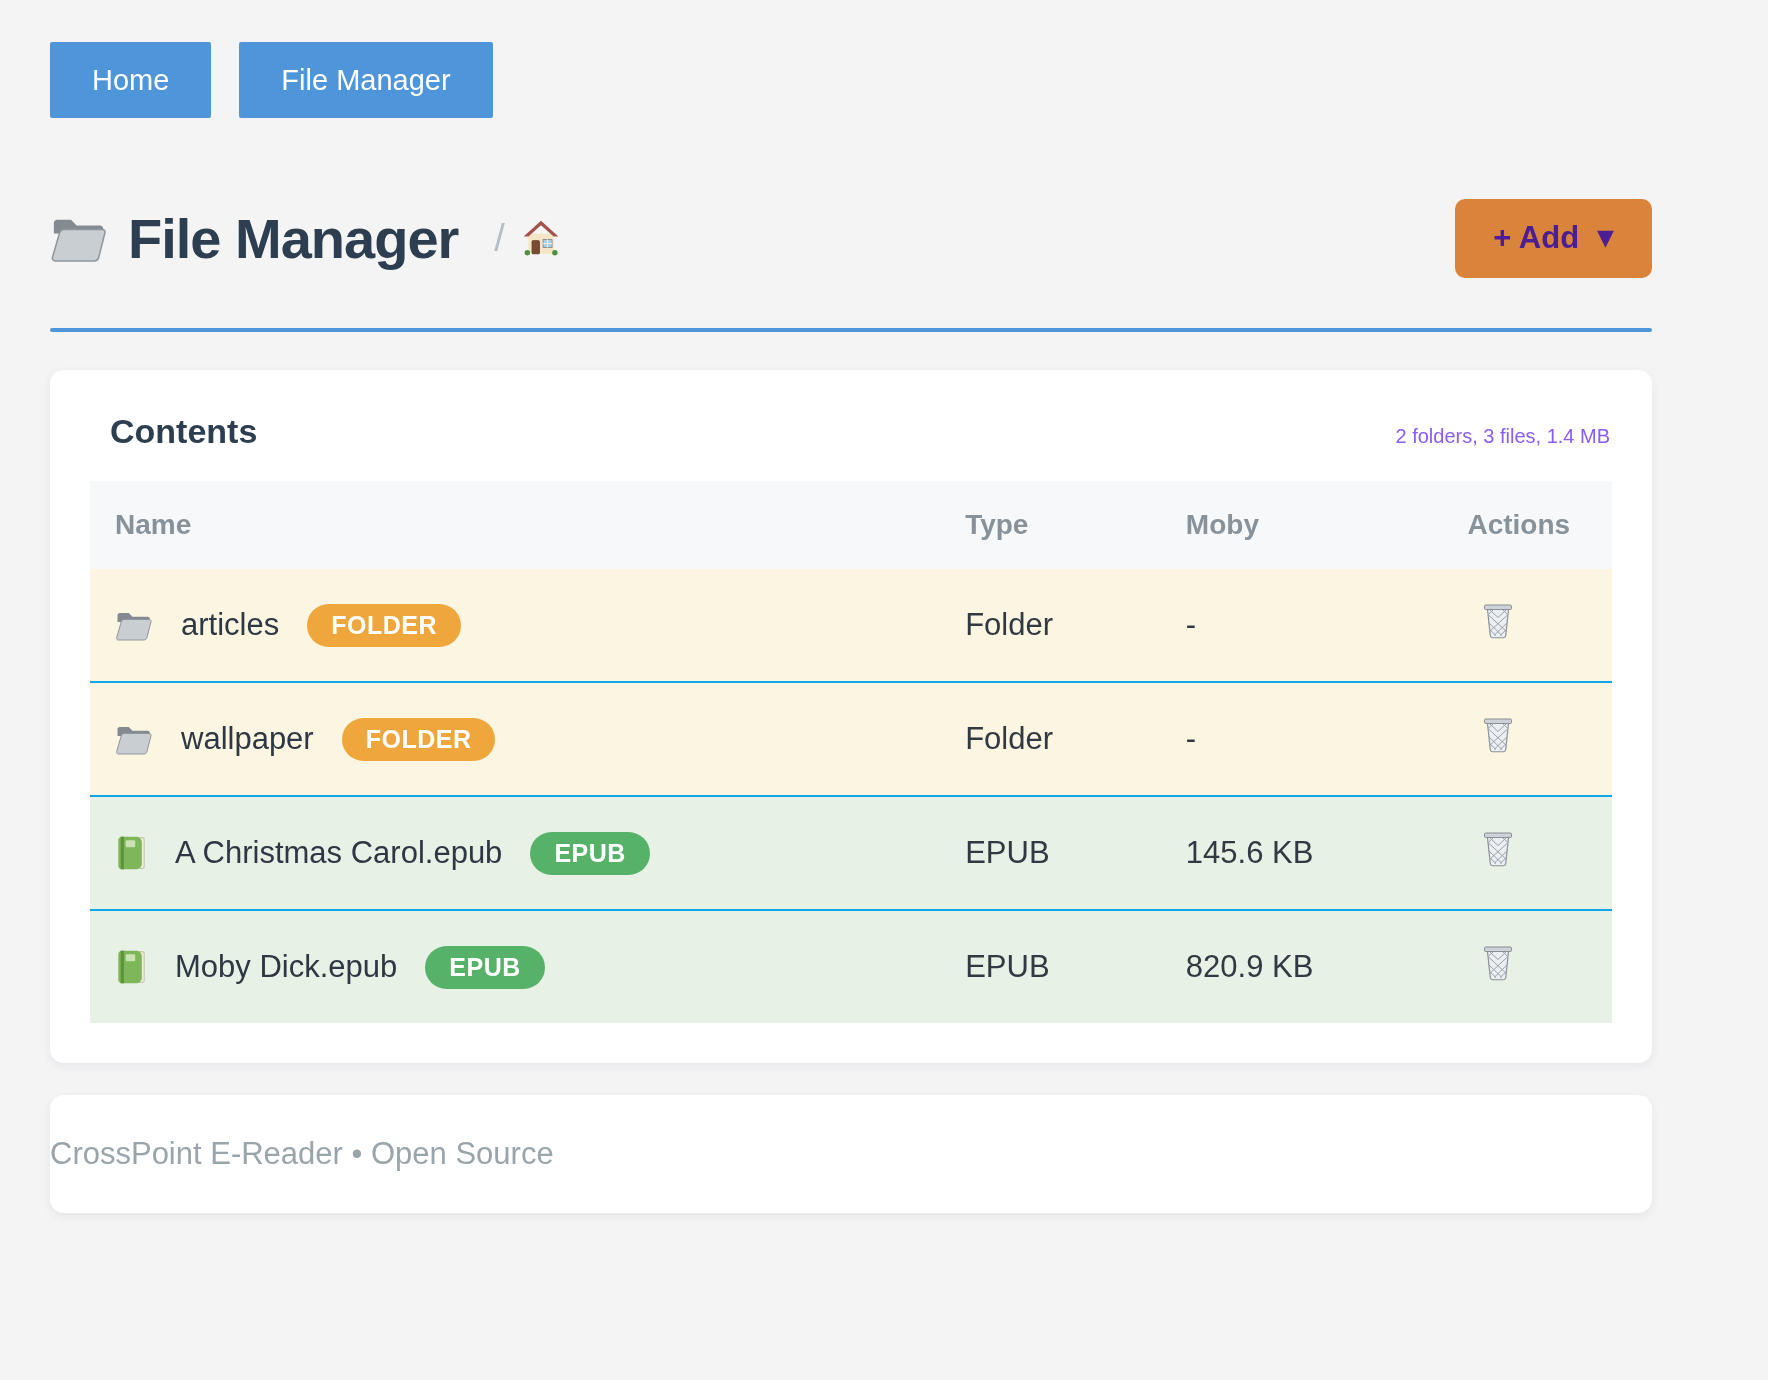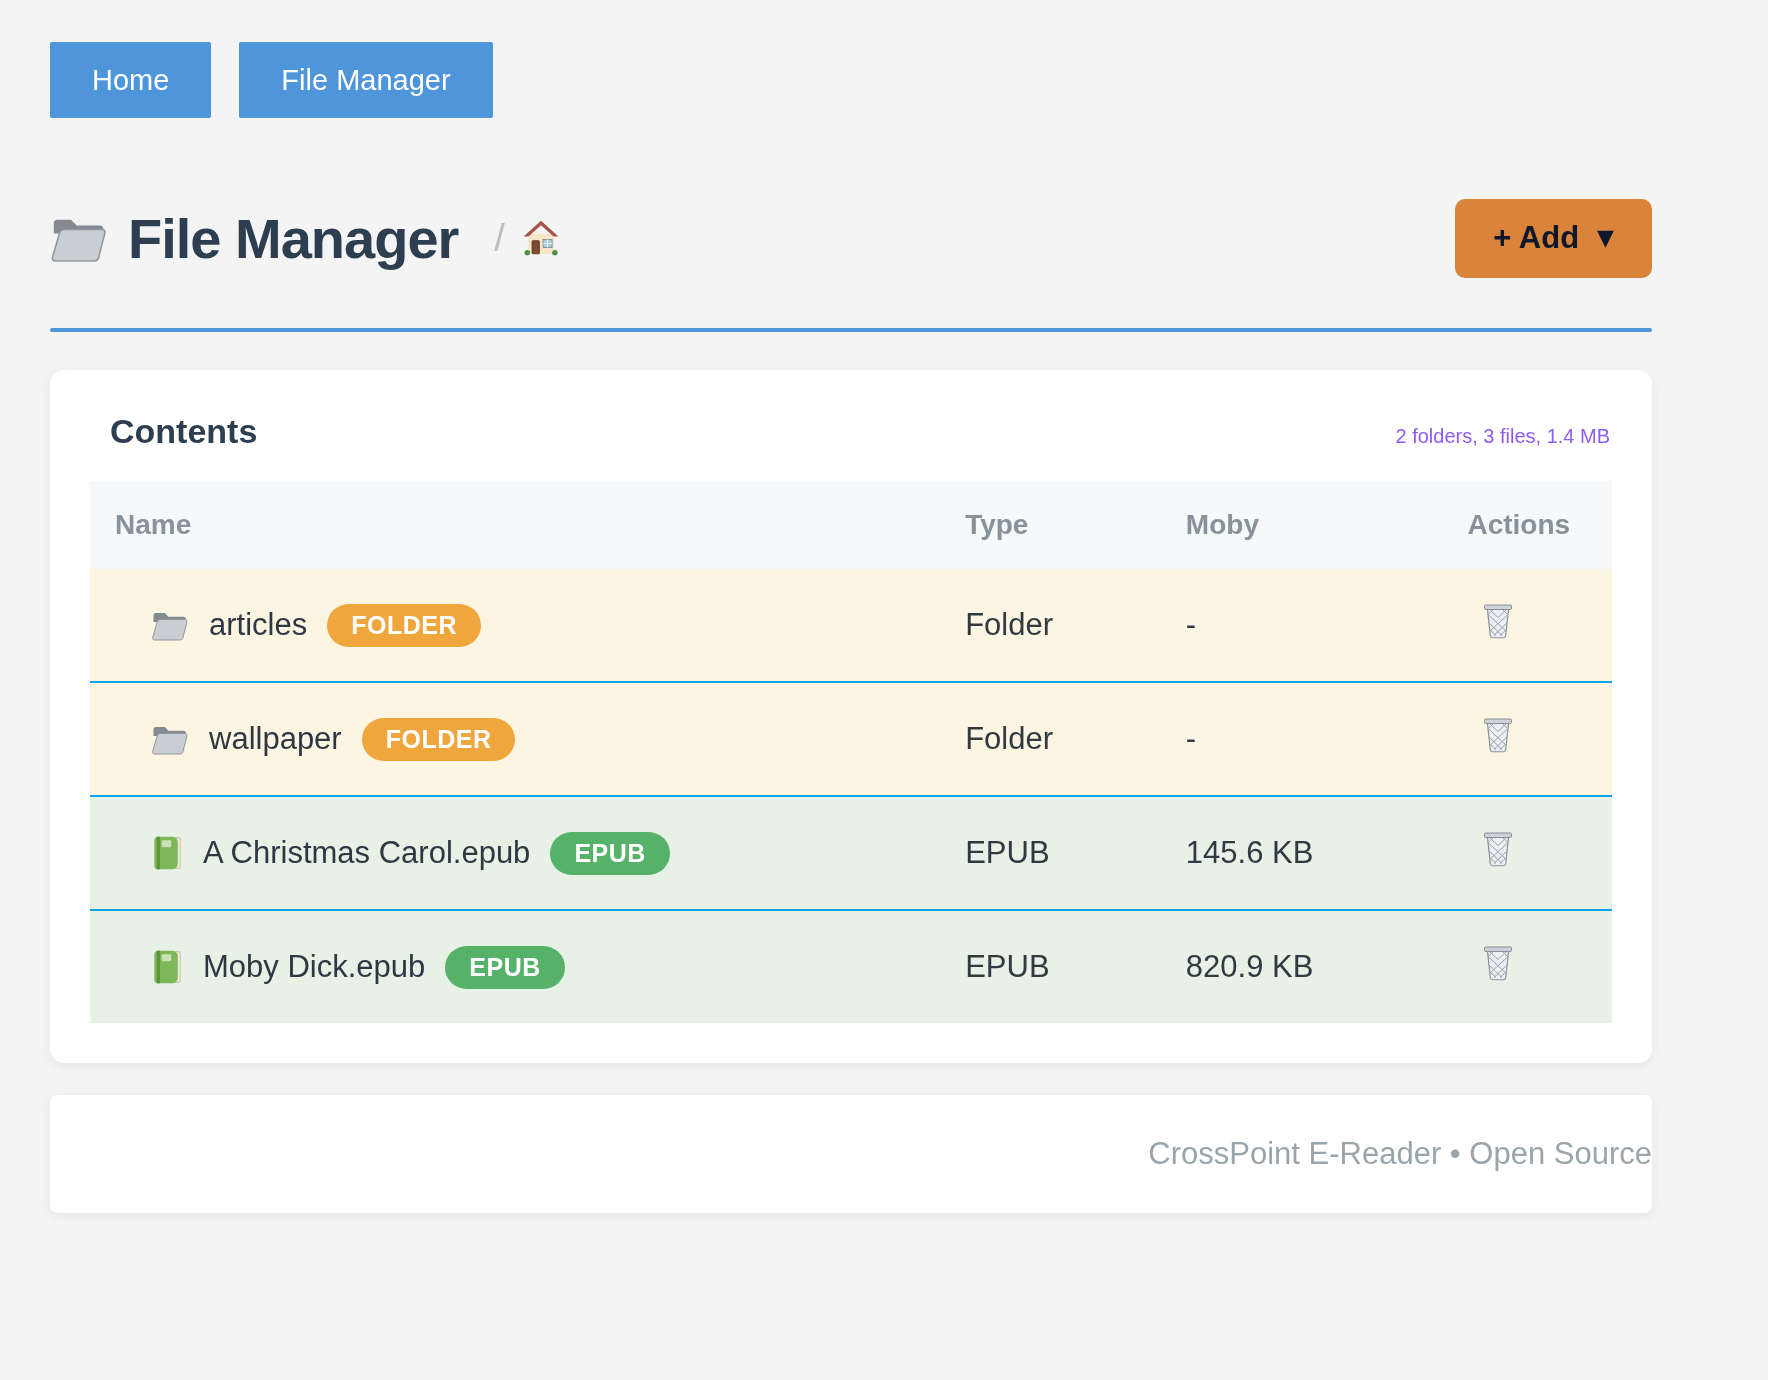--- a/index.html
+++ b/index.html
@@ -49,21 +49,21 @@
     font-size: 56px;
     font-weight: bold;
     color: #2c3e50;
     letter-spacing: -1px;
   }
   .breadcrumb { display: flex; align-items: center; margin-left: 36px; gap: 16px; }
   .crumb-sep { color: #b6bfc6; font-size: 38px; font-weight: 300; }
   .crumb-home { display: flex; cursor: pointer; }
   .add-btn {
     background: #d9843a;
-    color: #0f172a;
+    color: #4c1d95;
     border: none;
     border-radius: 10px;
     height: 79px;
     padding: 0 38px;
     font-size: 31px;
     font-weight: bold;
     font-family: inherit;
     display: inline-flex;
     align-items: center;
     gap: 18px;
@@ -112,21 +112,21 @@
   .file-table th.col-actions { width: 9.5%; }
   .file-table tbody td {
     padding: 0;
     height: 112px;
     font-size: 31px;
     vertical-align: middle;
   }
   .file-table tbody tr + tr td { border-top: 2px solid #0ea5e9; }
   tr.row-folder { background: #fcf5e1; }
   tr.row-epub { background: #e7f1e6; }
-  .name-cell { display: flex; align-items: center; gap: 20px; padding-left: 25px; margin-left: 36px; }
+  .name-cell { display: flex; align-items: center; gap: 28px; padding-left: 25px; }
   .file-name { color: #2e3844; }
   .badge {
     font-size: 25px;
     font-weight: bold;
     color: #fff;
     padding: 9px 24px;
     border-radius: 999px;
     letter-spacing: .5px;
     line-height: 1;
   }
@@ -137,26 +137,26 @@
     border: none;
     padding: 0;
     margin-left: 14px;
     cursor: pointer;
     display: inline-flex;
   }
   
   .footer-card {
     margin-top: 32px;
     background: #ffffff;
-    border-radius: 7px;
+    border-radius: 14px;
     box-shadow: 0 3px 10px rgba(31,45,61,.07);
     height: 118px;
     display: flex;
     align-items: center;
-    justify-content: flex-end;
+    justify-content: flex-start;
     font-size: 31px;
     color: #9aa5ab;
   }
   
   .ic { display: block; }
   .ic-title-folder { width: 58px; height: 50px; }
   .ic-house { width: 40px; height: 38px; }
   .ic-row-folder { width: 38px; height: 32px; }
   .ic-book { width: 32px; height: 36px; }
   .ic-trash { width: 34px; height: 38px; }

